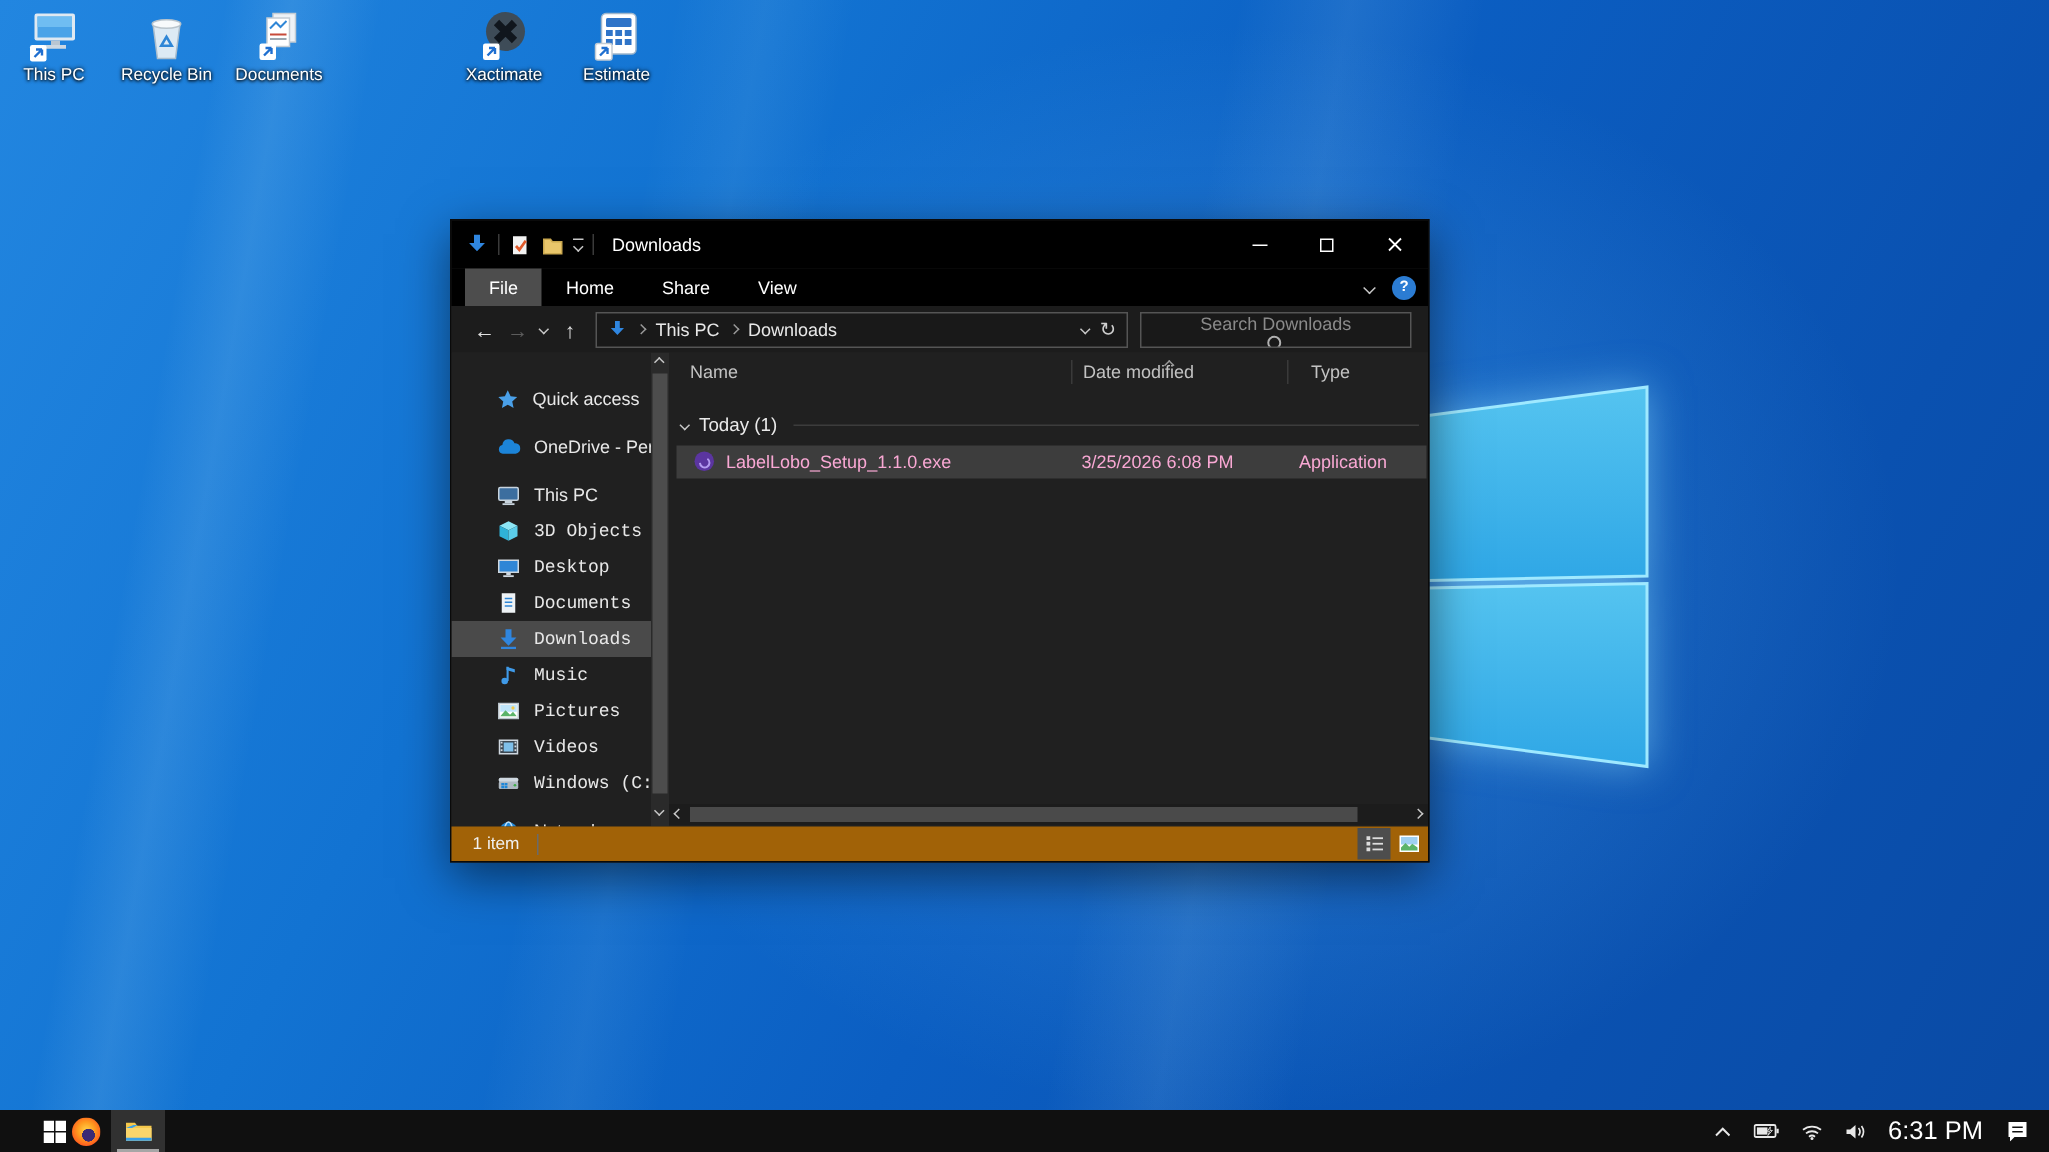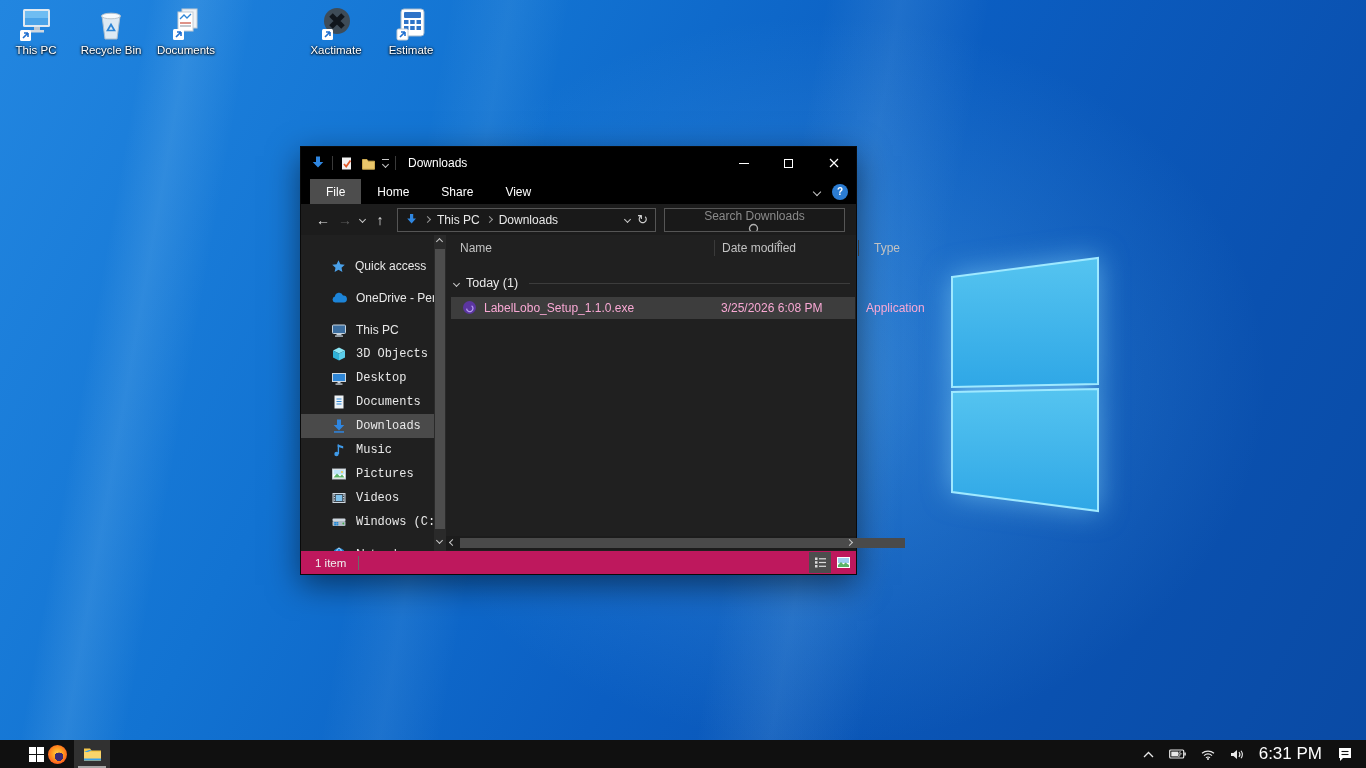--- a/index.html
+++ b/index.html
@@ -14,21 +14,21 @@
       linear-gradient(100deg, rgba(200,240,255,0) 30%, rgba(200,240,255,.08) 34%, rgba(200,240,255,0) 38%),
       linear-gradient(100deg, rgba(200,240,255,0) 55%, rgba(200,240,255,.10) 60%, rgba(200,240,255,0) 66%);}
   .wlogo{position:absolute;left:930px;top:240px;filter:drop-shadow(0 0 14px rgba(140,220,255,.55));}
 
   
   .dicon{position:absolute;top:6px;width:72px;text-align:center;cursor:default;}
   .dicon .art{display:block;margin:0 auto;}
   .dlabel{margin-top:2px;font-size:11.5px;color:#fff;text-shadow:0 1px 2px #000,0 0 3px #000;line-height:13px;}
 
   
-  .win{position:absolute;left:300px;top:146px;width:557px;height:429px;background:#202020;
+  .win{position:absolute;left:300px;top:146px;width:653px;height:429px;background:#202020;
        border:1px solid #0a0a0a;box-shadow:0 10px 30px rgba(0,0,0,.5);color:#e8e8e8;font-size:12px;}
   .tbar{position:absolute;left:0;top:0;right:0;height:32px;background:#000;display:flex;align-items:center;padding-left:9px;}
   .vsep{width:1px;height:14px;background:#3a3a3a;margin:0 6px;}
   .wtitle{color:#fff;margin-left:6px;}
   .wctrls{position:absolute;right:0;top:0;height:32px;display:flex;}
   .wc{width:45px;height:32px;display:flex;align-items:center;justify-content:center;}
   .min-glyph{width:10px;height:1px;background:#fff;}
   .max-glyph{width:9px;height:9px;border:1px solid #fff;}
 
   .tabs{position:absolute;left:0;top:32px;right:0;height:25px;background:#000;display:flex;align-items:stretch;padding-left:9px;}
@@ -79,21 +79,21 @@
   .frow{position:absolute;left:5px;right:1px;top:62px;height:22px;background:#3d3d3d;color:#f9a8d4;}
   .frow svg{position:absolute;left:11px;top:3px;}
   .fname{position:absolute;left:33px;top:4px;}
   .fdate{position:absolute;left:270px;top:4px;}
   .ftype{position:absolute;left:415px;top:4px;}
   .hscroll{position:absolute;left:0;right:0;bottom:1px;height:14px;background:#1c1c1c;}
   .hthumb{position:absolute;left:14px;width:445px;top:2px;bottom:2px;background:#4a4a4a;}
   .hsc-l{position:absolute;left:4px;top:4px;}
   .hsc-r{position:absolute;right:4px;top:4px;}
 
-  .status{position:absolute;left:0;right:0;bottom:0;height:23px;background:#be185d;display:flex;align-items:center;padding-left:14px;font-size:11.5px;color:#f0f0f0;}
+  .status{position:absolute;left:0;right:0;bottom:0;height:23px;background:#a16207;display:flex;align-items:center;padding-left:14px;font-size:11.5px;color:#f0f0f0;}
   .sdiv{width:1px;height:14px;background:#6a6a6a;margin-left:12px;}
   .vbtns{position:absolute;right:2px;top:1px;display:flex;gap:1px;}
   .vbtn{width:22px;height:21px;display:flex;align-items:center;justify-content:center;}
   .vbtn.active{background:#4d4d4d;}
 
   
   .task{position:absolute;left:0;bottom:0;width:1366px;height:28px;background:#101010;}
   .titem{position:absolute;top:0;height:28px;display:flex;align-items:center;justify-content:center;}
   .t-start{left:22px;width:28px;}
   .t-ffx{left:44px;width:26px;}

